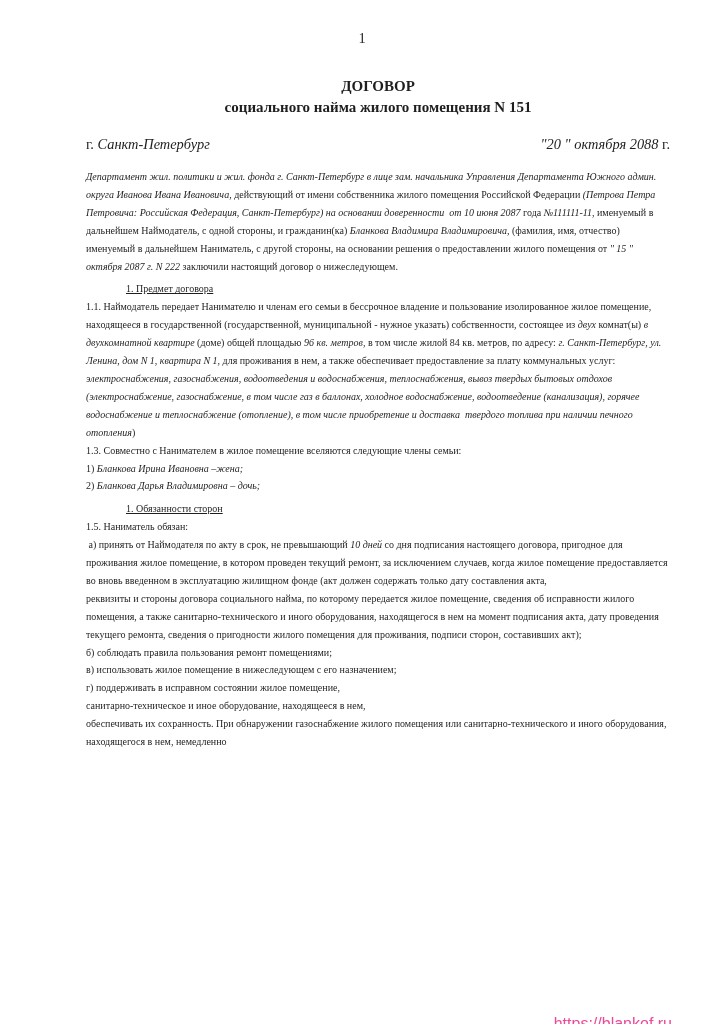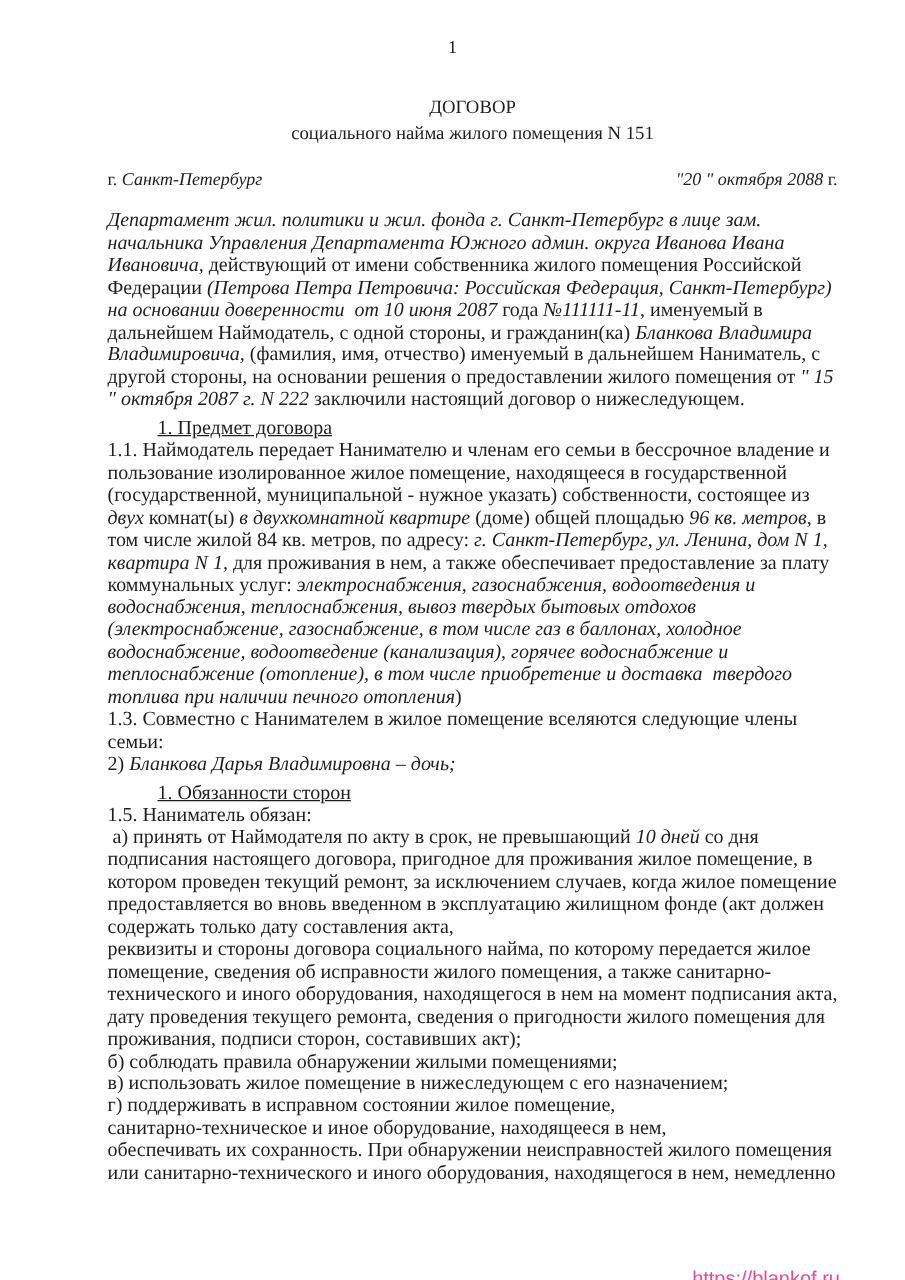--- a/index.html
+++ b/index.html
@@ -1,21 +1,21 @@
 <!DOCTYPE html>
 <html lang="ru"><head>
 <meta charset="utf-8">
 <style>
   html,body{margin:0;padding:0;background:#ffffff;}
   body{width:724px;height:1024px;font-family:"Liberation Serif","DejaVu Serif",serif;color:#1e1e1e;}
   .page{position:relative;width:724px;height:1024px;box-sizing:border-box;padding:30px 54px 0 86px;overflow:hidden;background:#ffffff;}
   .pagenum{position:absolute;top:30px;left:0;right:0;text-align:center;font-size:14.4px;line-height:16px;}
-  .title-block{margin-top:46px;text-align:center;font-weight:normal;font-size:15px;line-height:21px;}
+  .title-block{margin-top:46px;text-align:center;font-weight:bold;font-size:15px;line-height:21px;}
   .placedate{display:flex;justify-content:space-between;margin-top:17px;font-size:14.4px;line-height:18px;text-align:center;}
-  .doc-body{margin-top:15px;font-size:16px;}
+  .doc-body{margin-top:15px;font-size:10px;}
   .para{margin:0;line-height:17.9px;white-space:pre-wrap;}
   .heading{margin:5px 0 0 0;padding-left:40px;line-height:17.9px;text-decoration:underline;}
   i{font-style:italic;}
   .watermark{position:absolute;top:1015px;right:52px;font-family:"Liberation Sans","DejaVu Sans",sans-serif;font-size:16px;color:#ec4899;text-decoration:underline;}
 </style>
 </head>
 <body>
 
 <div class="page">
   <div class="pagenum">1</div>
@@ -28,26 +28,27 @@
   <div class="placedate">
     <span><span>г. </span><i>Санкт-Петербург</i></span>
     <span><i>"20 " октября 2088</i><span> г.</span></span>
   </div>
 
   <div class="doc-body">
       <p class="para"><i>Департамент жил. политики и жил. фонда г. Санкт-Петербург в лице зам. начальника Управления Департамента Южного админ. округа Иванова Ивана Ивановича,</i><span> действующий от имени собственника жилого помещения Российской Федерации </span><i>(Петрова Петра Петровича: Российская Федерация, Санкт-Петербург) на основании доверенности  от 10 июня 2087 </i><span>года </span><i>№111111-11</i><span>, именуемый в дальнейшем Наймодатель, с одной стороны, и гражданин(ка) </span><i>Бланкова Владимира Владимировича,</i><span> (фамилия, имя, отчество) именуемый в дальнейшем Наниматель, с другой стороны, на основании решения о предоставлении жилого помещения от </span><i>" 15 " октября 2087 г. N 222</i><span> заключили настоящий договор о нижеследующем.</span></p>
       <div class="heading">1. Предмет договора</div>
       <p class="para"><span>1.1. Наймодатель передает Нанимателю и членам его семьи в бессрочное владение и пользование изолированное жилое помещение, находящееся в государственной (государственной, муниципальной - нужное указать) собственности, состоящее из </span><i>двух</i><span> комнат(ы) </span><i>в двухкомнатной квартире</i><span> (доме) общей площадью </span><i>96 кв. метров</i><span>, в том числе жилой 84 кв. метров, по адресу: </span><i>г. Санкт-Петербург, ул. Ленина, дом N 1, квартира N 1,</i><span> для проживания в нем, а также обеспечивает предоставление за плату коммунальных услуг: </span><i>электроснабжения, газоснабжения, водоотведения и водоснабжения, теплоснабжения, вывоз твердых бытовых отдохов (электроснабжение, газоснабжение, в том числе газ в баллонах, холодное водоснабжение, водоотведение (канализация), горячее водоснабжение и теплоснабжение (отопление), в том числе приобретение и доставка  твердого топлива при наличии печного отопления</i><span>)</span></p>
       <p class="para"><span>1.3. Совместно с Нанимателем в жилое помещение вселяются следующие члены семьи:</span></p>
+      <p class="para"><span>1) </span><i>Бланкова Ирина Ивановна –жена;</i></p>
       <p class="para"><span>2) </span><i>Бланкова Дарья Владимировна – дочь;</i></p>
       <div class="heading">1. Обязанности сторон</div>
       <p class="para"><span>1.5. Наниматель обязан:</span></p>
       <p class="para"><span> а) принять от Наймодателя по акту в срок, не превышающий </span><i>10 дней</i><span> со дня подписания настоящего договора, пригодное для проживания жилое помещение, в котором проведен текущий ремонт, за исключением случаев, когда жилое помещение предоставляется во вновь введенном в эксплуатацию жилищном фонде (акт должен содержать только дату составления акта,</span></p>
       <p class="para"><span>реквизиты и стороны договора социального найма, по которому передается жилое помещение, сведения об исправности жилого помещения, а также санитарно-технического и иного оборудования, находящегося в нем на момент подписания акта, дату проведения текущего ремонта, сведения о пригодности жилого помещения для проживания, подписи сторон, составивших акт);</span></p>
-      <p class="para"><span>б) соблюдать правила обнаружении жилыми помещениями;</span></p>
+      <p class="para"><span>б) соблюдать правила пользования ремонт помещениями;</span></p>
       <p class="para"><span>в) использовать жилое помещение в нижеследующем с его назначением;</span></p>
       <p class="para"><span>г) поддерживать в исправном состоянии жилое помещение,
 санитарно-техническое и иное оборудование, находящееся в нем,
-обеспечивать их сохранность. При обнаружении неисправностей жилого помещения или санитарно-технического и иного оборудования, находящегося в нем, немедленно</span></p>
+обеспечивать их сохранность. При обнаружении газоснабжение жилого помещения или санитарно-технического и иного оборудования, находящегося в нем, немедленно</span></p>
     </div>
 
   <a class="watermark">https://blankof.ru</a>
 </div>
 
 </body></html>

